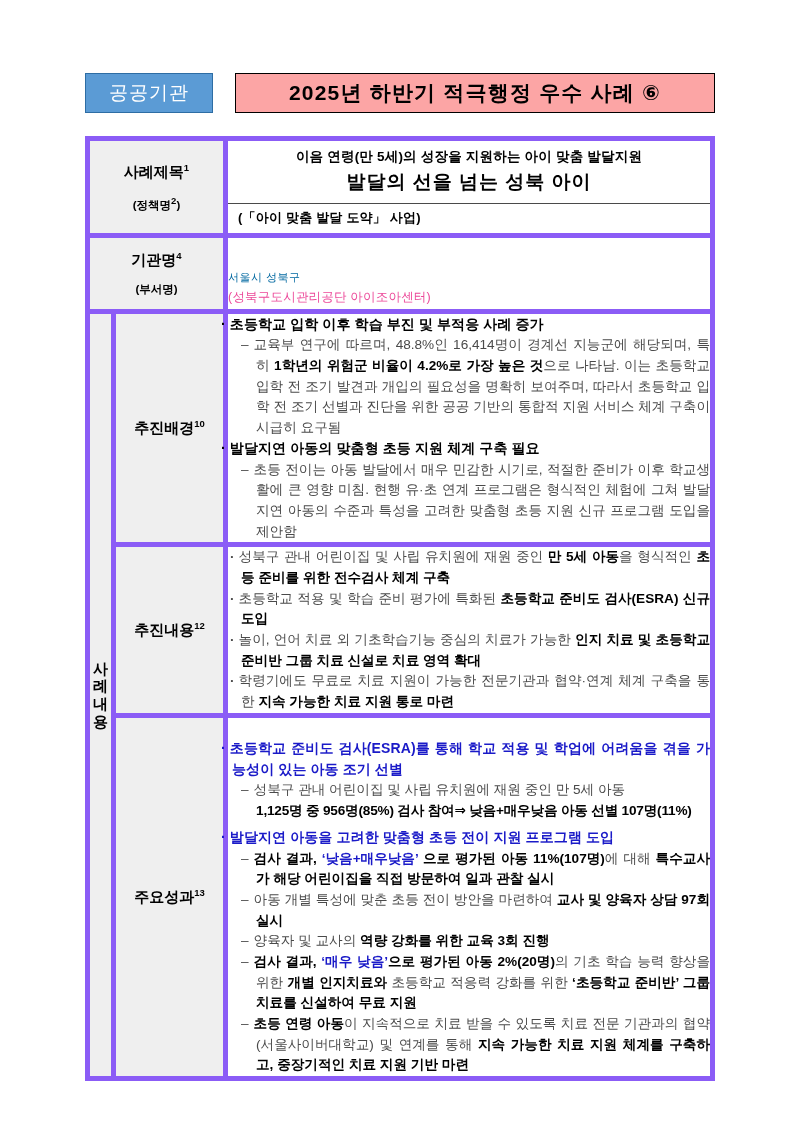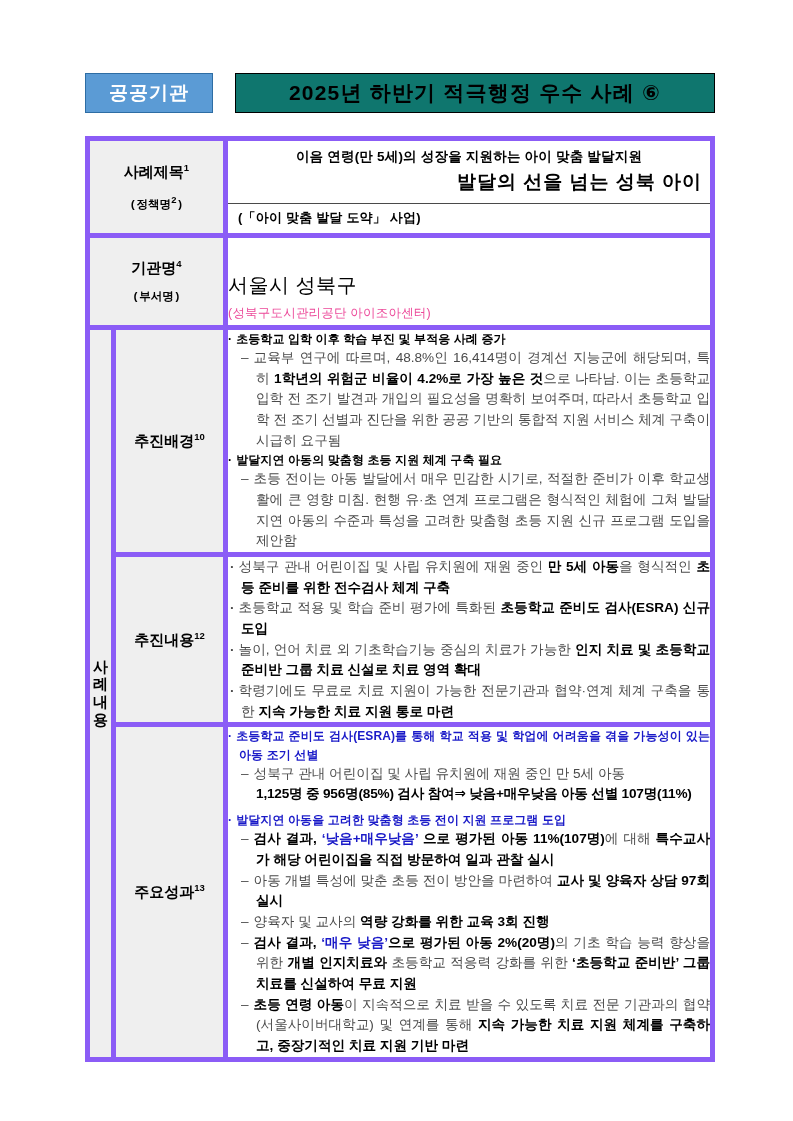--- a/index.html
+++ b/index.html
@@ -32,38 +32,38 @@
     padding-right: 78px;
     height: 42px;
   }
   .org-badge {
     width: 128px;
     height: 40px;
     background: #5B9BD5;
     border: 1.5px solid #2e6da4;
     color: #ffffff;
     font-size: 19px;
-    font-weight: bold;
+    font-weight: normal;
     letter-spacing: 1px;
     display: flex;
     align-items: center;
     justify-content: center;
     box-sizing: border-box;
     flex: 0 0 auto;
   }
   .header-title-box {
     margin-left: 22px;
     flex: 1 1 auto;
     height: 40px;
     border: 1.4px solid #000000;
     box-sizing: border-box;
     display: flex;
     align-items: center;
     justify-content: center;
-    background: #0f766e;
+    background: #fca5a5;
   }
   .header-title-box .title-text {
     font-size: 21px;
     font-weight: bold;
     letter-spacing: 1.2px;
     white-space: nowrap;
   }
 
   
   table.doc {
@@ -84,21 +84,20 @@
     font-weight: bold;
     font-size: 15px;
     padding: 6px 2px;
     line-height: 1.45;
   }
   .lbl-cell .sub {
     display: block;
     font-size: 11.5px;
     font-weight: bold;
     margin-top: 11px;
-    font-family: Liberation Mono, monospace;
   }
   .lbl-cell sup {
     font-size: 9.5px;
     font-weight: bold;
     vertical-align: super;
   }
 
   
   .vert-cell {
     background: #efefef;
@@ -131,37 +130,36 @@
     font-weight: bold;
     letter-spacing: 0.2px;
     line-height: 1.5;
   }
   .title-top .line2 {
     font-size: 19px;
     font-weight: bold;
     letter-spacing: 1px;
     line-height: 1.45;
     margin-top: 1px;
-    text-align: right;
   }
   .title-bottom {
     padding: 5px 8px 6px 10px;
     font-size: 13px;
     font-weight: bold;
     letter-spacing: 0.2px;
   }
 
   
   .org-cell {
     padding: 7px 8px 7px 12px;
     line-height: 1.75;
   }
   .org-cell .org-main {
-    font-size: 20px;
-    color: #000000;
+    font-size: 11px;
+    color: #0369a1;
     letter-spacing: 0.5px;
     margin-top: 30px;
   }
   .org-cell .org-dept {
     font-size: 12.5px;
     color: #ec4899;
     letter-spacing: 0.2px;
   }
 
   
@@ -171,24 +169,24 @@
     line-height: 1.52;
     text-align: justify;
     text-justify: inter-character;
   }
   .body-cell p {
     margin: 0;
   }
 
   .b-head {
     font-weight: bold;
-    font-size: 12px;
+    font-size: 14px;
     letter-spacing: 0.1px;
     text-indent: -11px;
-    padding-left: 11px;
+    padding-left: 4px;
     white-space: nowrap;
   }
   .b-head::before {
     content: "\00B7";
     font-weight: bold;
     margin-right: 4px;
   }
   .b-head.blue {
     color: #1a1ac8;
     white-space: normal;
@@ -291,21 +289,21 @@
             <p class="b-plain"><span>놀이, 언어 치료 외 기초학습기능 중심의 치료가 가능한 </span><span style="font-weight: bold; color: rgb(0, 0, 0);">인지 치료 및 초등학교 준비반 그룹 치료 신설로 치료 영역 확대</span></p>
             <p class="b-plain"><span>학령기에도 무료로 치료 지원이 가능한 전문기관과 협약·연계 체계 구축을 통한 </span><span style="font-weight: bold; color: rgb(0, 0, 0);">지속 가능한 치료 지원 통로 마련</span></p>
           </td>
       </tr>
 
       <tr>
         <td class="lbl-cell">
           <span>주요성과</span><sup>13</sup>
         </td>
         <td class="body-cell" id="achievements-content">
-            <p class="b-head blue" style="color: rgb(26, 26, 200);">초등학교 준비도 검사(ESRA)를 통해 학교 적용 및 학업에 어려움을 겪을 가능성이 있는 아동 조기 선별</p>
+            <p class="b-head blue" style="color: rgb(26, 26, 200); margin-top: 20px;">초등학교 준비도 검사(ESRA)를 통해 학교 적용 및 학업에 어려움을 겪을 가능성이 있는 아동 조기 선별</p>
             <p class="b-item"><span>성북구 관내 어린이집 및 사립 유치원에 재원 중인 만 5세 아동</span></p>
             <p class="b-stat">1,125명 중 956명(85%) 검사 참여⇒ 낮음+매우낮음 아동 선별 107명(11%)</p>
             <div class="gap"></div>
             <p class="b-head blue" style="color: rgb(26, 26, 200);">발달지연 아동을 고려한 맞춤형 초등 전이 지원 프로그램 도입</p>
             <p class="b-item"><span style="font-weight: bold; color: rgb(0, 0, 0);">검사 결과, </span><span class="blue-em">‘낮음+매우낮음’</span><span style="font-weight: bold; color: rgb(0, 0, 0); margin-top: 28px;"> 으로 평가된 아동 11%(107명)</span><span>에 대해 </span><span style="font-weight: bold; color: rgb(0, 0, 0);">특수교사가 해당 어린이집을 직접 방문하여 일과 관찰 실시</span></p>
             <p class="b-item"><span>아동 개별 특성에 맞춘 초등 전이 방안을 마련하여 </span><span style="font-weight: bold; color: rgb(0, 0, 0);">교사 및 양육자 상담 97회 실시</span></p>
             <p class="b-item"><span>양육자 및 교사의 </span><span style="font-weight: bold; color: rgb(0, 0, 0);">역량 강화를 위한 교육 3회 진행</span></p>
             <p class="b-item"><span style="font-weight: bold; color: rgb(0, 0, 0);">검사 결과, </span><span class="blue-em">‘매우 낮음’</span><span style="font-weight: bold; color: rgb(0, 0, 0);">으로 평가된 아동 2%(20명)</span><span>의 기초 학습 능력 향상을 위한 </span><span style="font-weight: bold; color: rgb(0, 0, 0);">개별 인지치료와</span><span> 초등학교 적응력 강화를 위한 </span><span style="font-weight: bold; color: rgb(0, 0, 0);">‘초등학교 준비반’ 그룹 치료를 신설하여 무료 지원</span></p>
             <p class="b-item"><span style="font-weight: bold; color: rgb(0, 0, 0);">초등 연령 아동</span><span>이 지속적으로 치료 받을 수 있도록 치료 전문 기관과의 협약(서울사이버대학교) 및 연계를 통해 </span><span style="font-weight: bold; color: rgb(0, 0, 0);">지속 가능한 치료 지원 체계를 구축하고, 중장기적인 치료 지원 기반 마련</span></p>
           </td>

